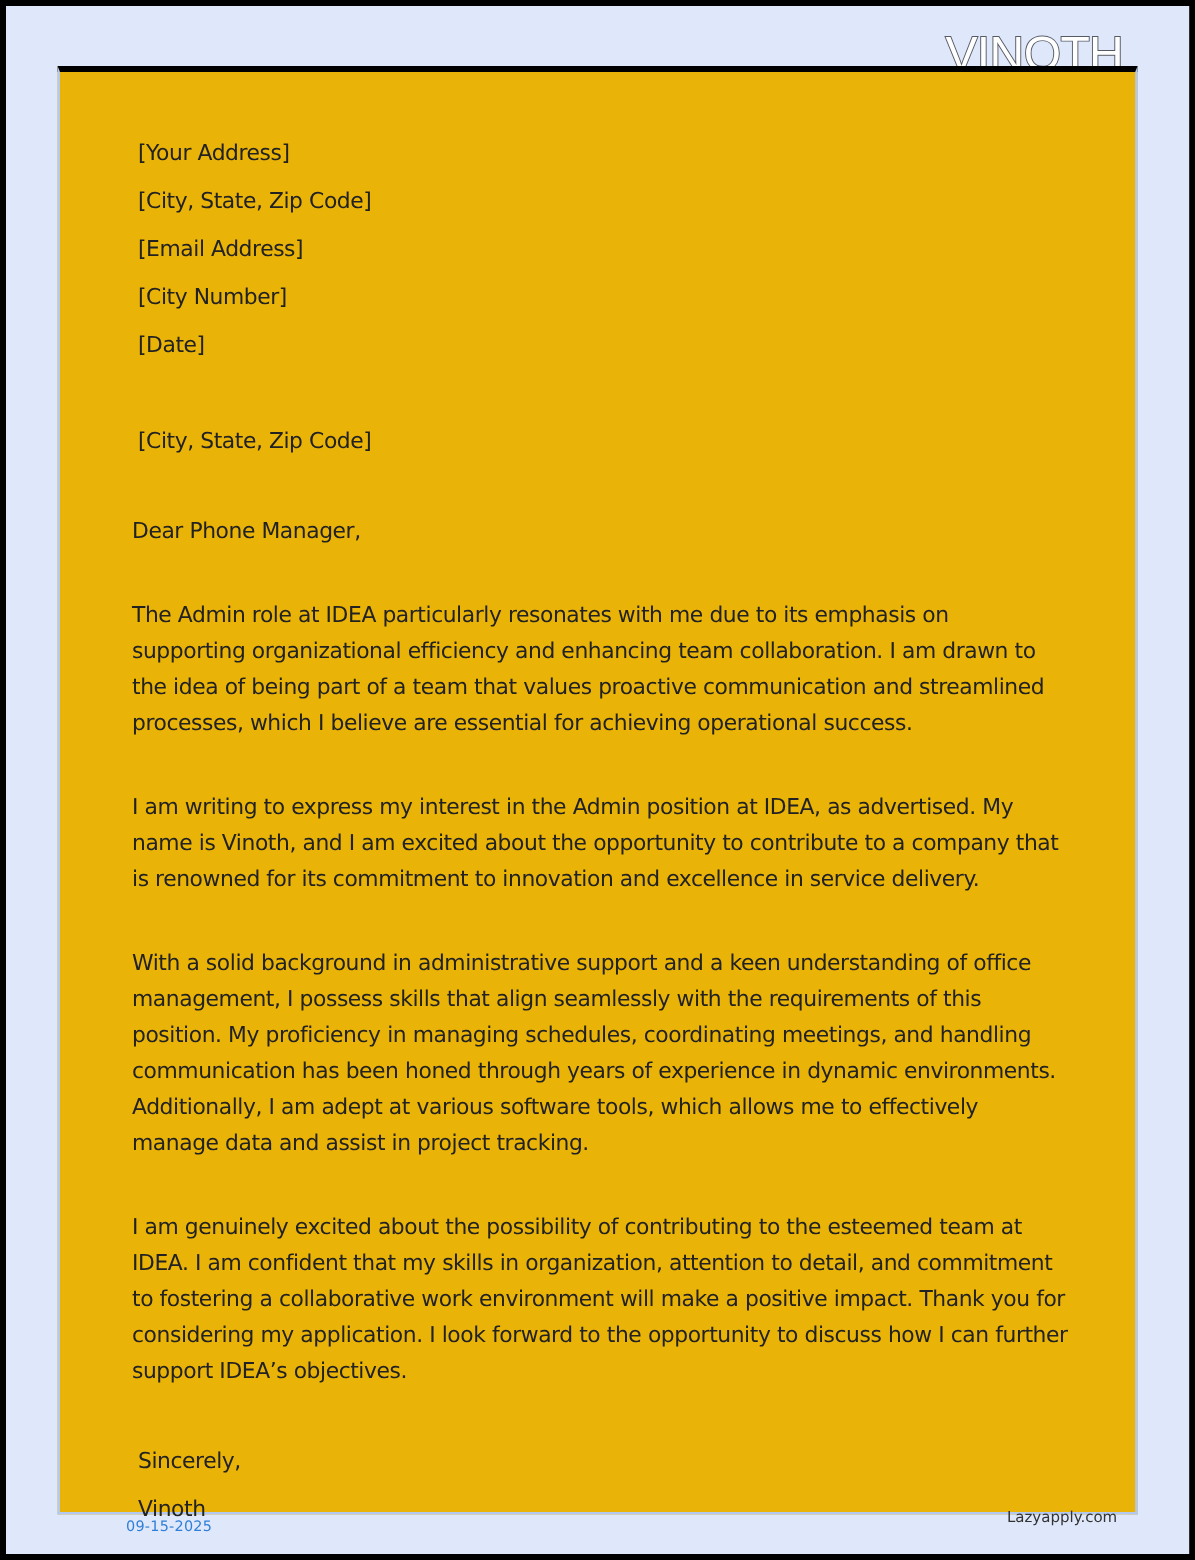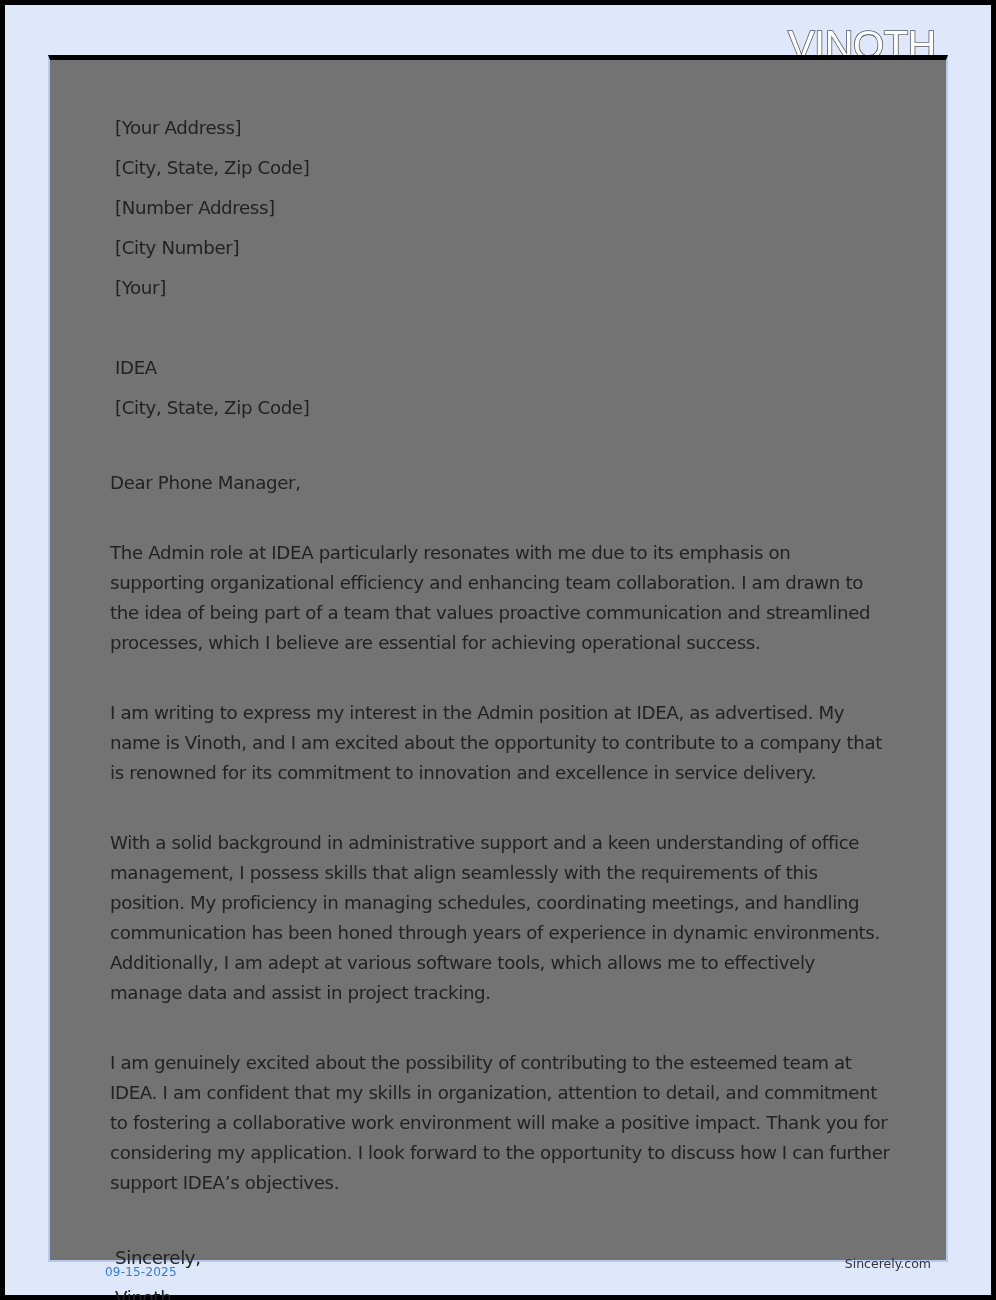--- a/index.html
+++ b/index.html
@@ -21,21 +21,21 @@
       line-height: 46px;
       letter-spacing: -0.5px;
       color: #ffffff;
       -webkit-text-stroke: 1.6px #555a63;
       paint-order: stroke fill;
     }
     .page {
       position: absolute;
       left: 43px; top: 50px;
       width: 900px; height: 1207px;
-      background: #737373;
+      background: #eab308;
       border-left: 2px solid #b3c9f0;
       border-right: 2px solid #b3c9f0;
       border-bottom: 2px solid #b3c9f0;
       border-top: 5px solid #000;
     }
     .letter {
       position: absolute;
       left: 50px; top: 38px;
       width: 800px;
       font-family: "DejaVu Sans", sans-serif;
@@ -71,41 +71,40 @@
 <div class="frame">
 
   <div class="brand-name">VINOTH</div>
 
   <div class="page">
     <div class="letter">
 
       <div class="block">
         <span class="line">[Your Address]</span>
         <span class="line">[City, State, Zip Code]</span>
-        <span class="line">[Number Address]</span>
+        <span class="line">[Email Address]</span>
         <span class="line">[City Number]</span>
-        <span class="line">[Your]</span>
+        <span class="line">[Date]</span>
       </div>
 
       <div class="block">
-        <span class="line">IDEA</span>
         <span class="line">[City, State, Zip Code]</span>
       </div>
 
       <div class="block">Dear Phone Manager,</div>
 
       <p>The Admin role at IDEA particularly resonates with me due to its emphasis on supporting organizational efficiency and enhancing team collaboration. I am drawn to the idea of being part of a team that values proactive communication and streamlined processes, which I believe are essential for achieving operational success.</p>
       <p>I am writing to express my interest in the Admin position at IDEA, as advertised. My name is Vinoth, and I am excited about the opportunity to contribute to a company that is renowned for its commitment to innovation and excellence in service delivery.</p>
       <p>With a solid background in administrative support and a keen understanding of office management, I possess skills that align seamlessly with the requirements of this position. My proficiency in managing schedules, coordinating meetings, and handling communication has been honed through years of experience in dynamic environments. Additionally, I am adept at various software tools, which allows me to effectively manage data and assist in project tracking.</p>
       <p>I am genuinely excited about the possibility of contributing to the esteemed team at IDEA. I am confident that my skills in organization, attention to detail, and commitment to fostering a collaborative work environment will make a positive impact. Thank you for considering my application. I look forward to the opportunity to discuss how I can further support IDEA’s objectives.</p>
 
       <div class="block">
         <span class="line">Sincerely,</span>
         <span class="line">Vinoth</span>
       </div>
 
     </div>
   </div>
 
-  <div class="site-credit">Sincerely.com</div>
+  <div class="site-credit">Lazyapply.com</div>
   <div class="date-stamp">09-15-2025</div>
 
 </div>
 
 </body></html>

